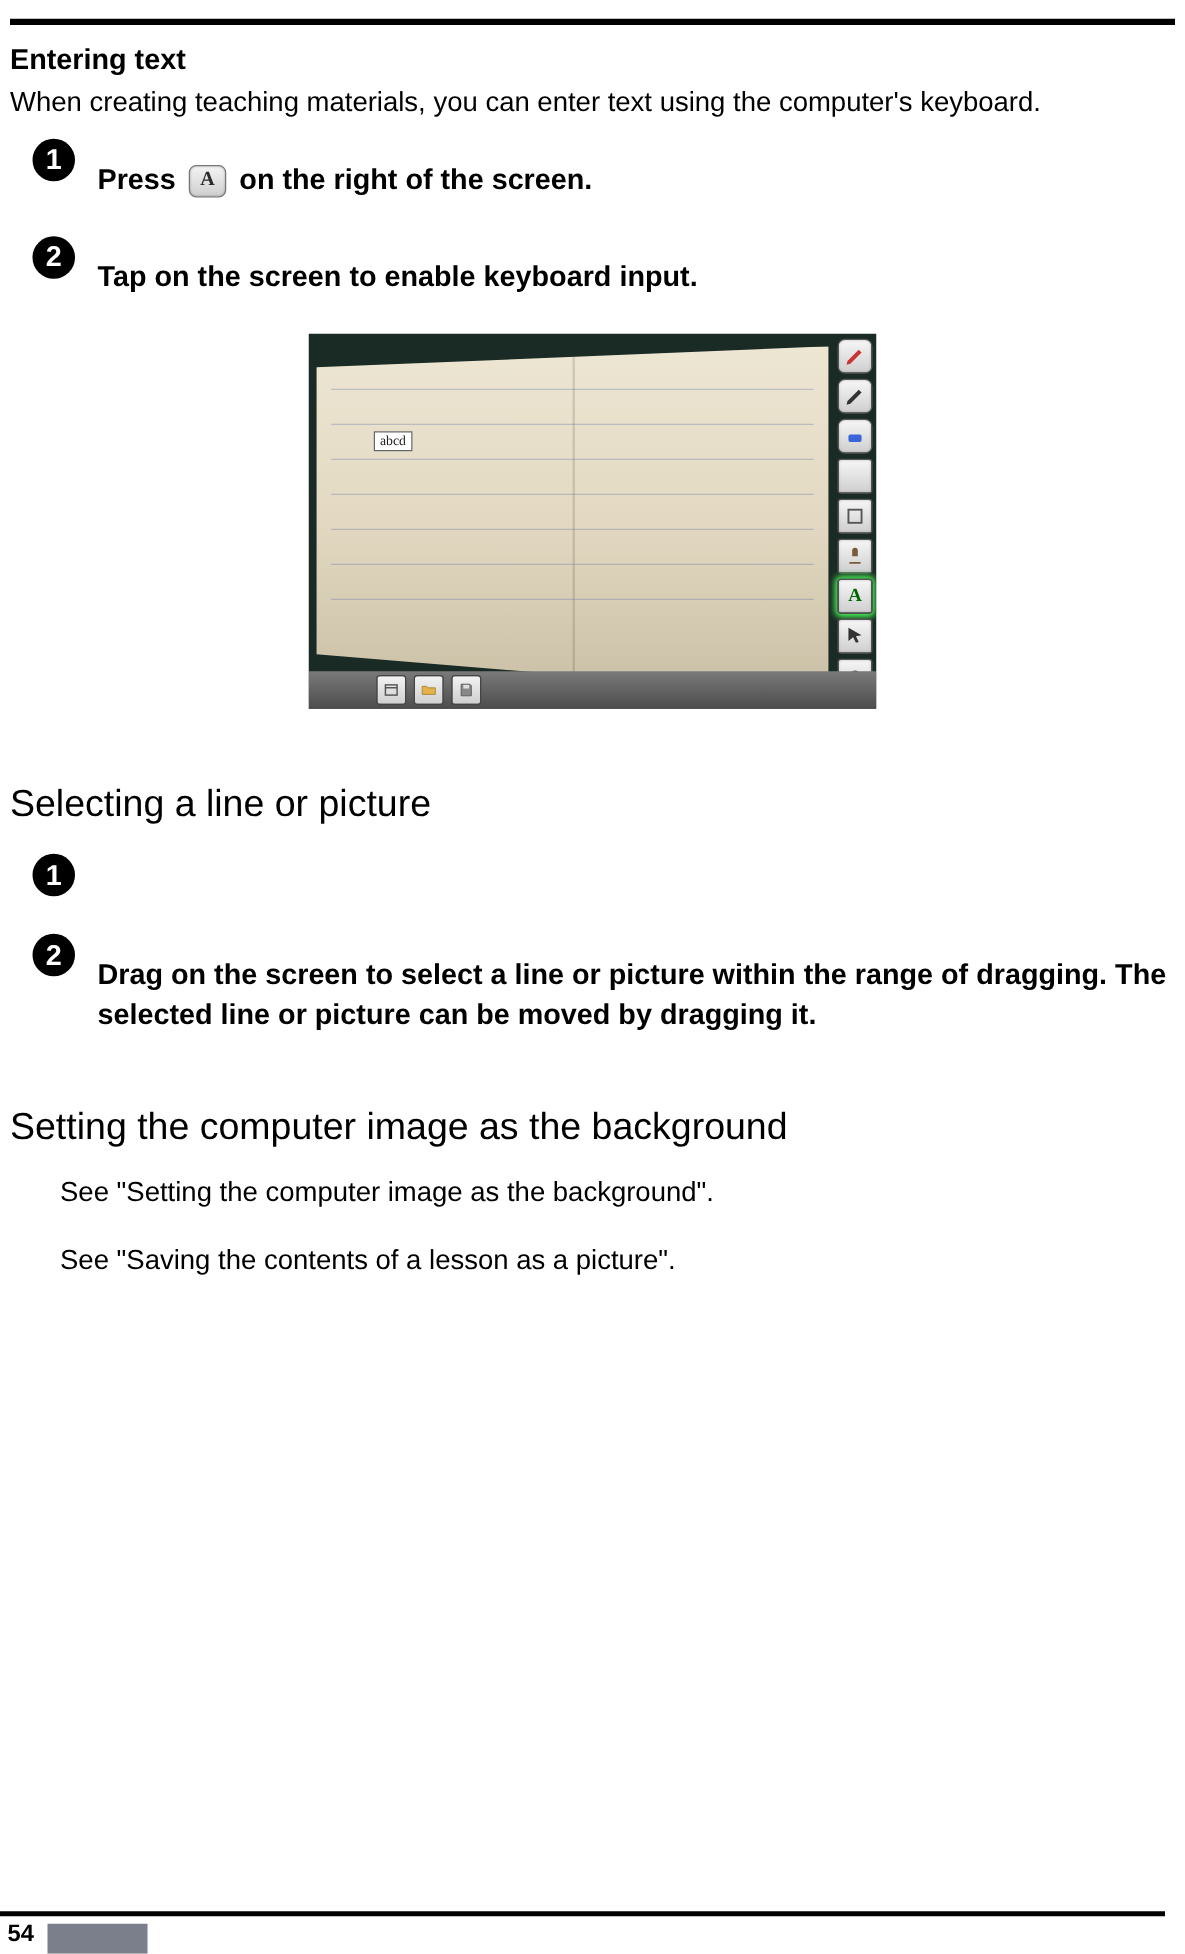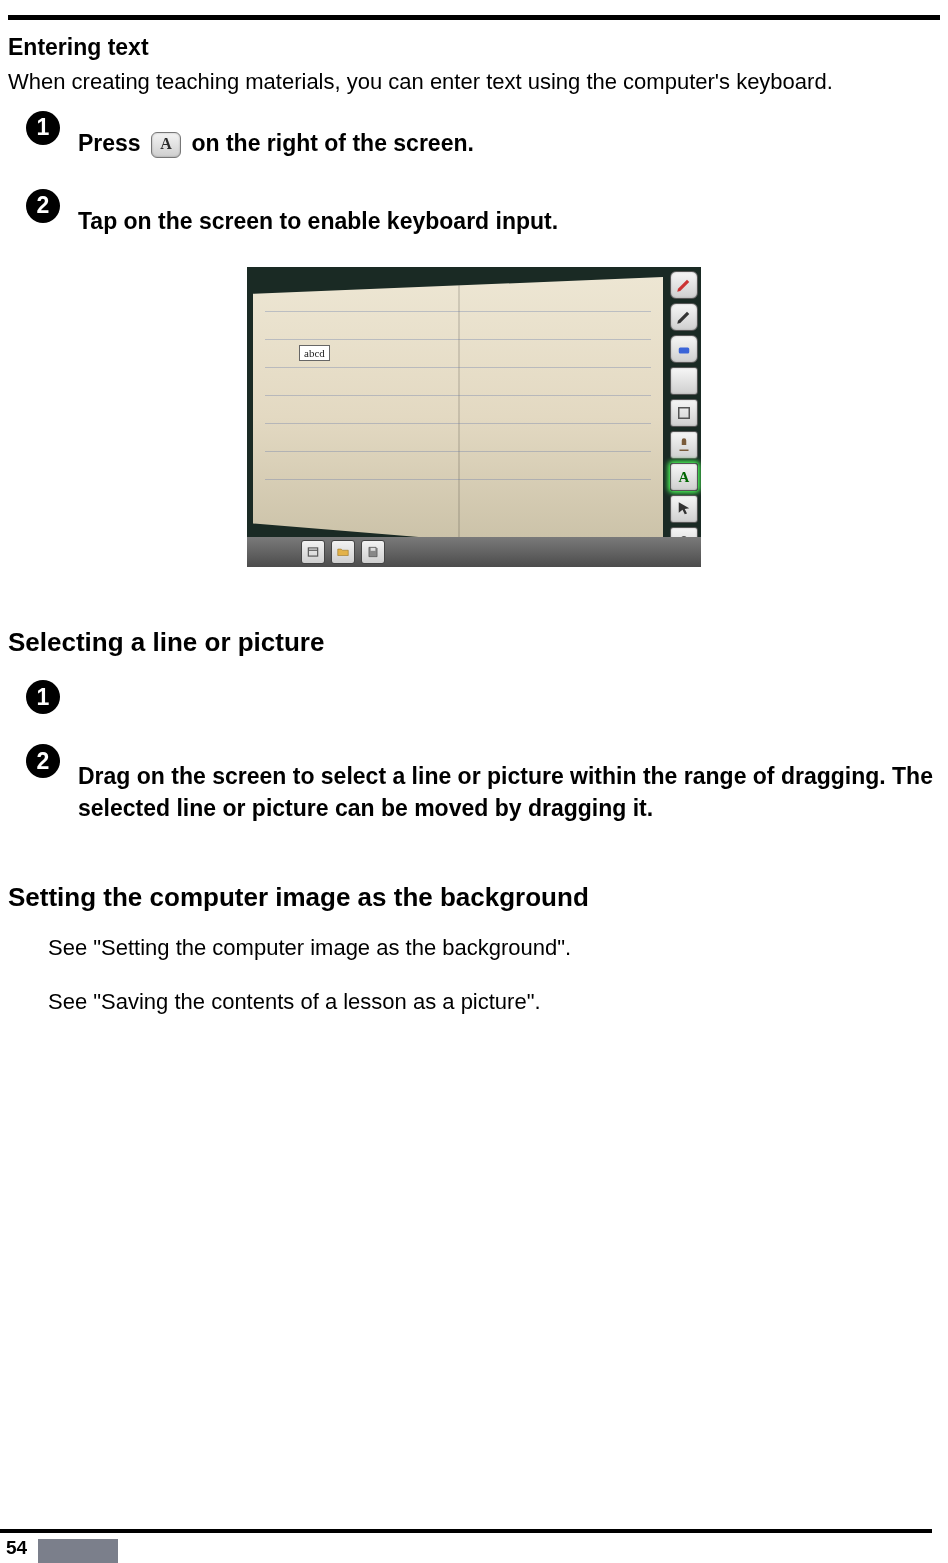--- a/index.html
+++ b/index.html
@@ -166,22 +166,22 @@
     border-radius: 3px;
     background: linear-gradient(#f2f2f2,#cfcfcf);
     border: 1px solid #444;
     display: flex;
     align-items: center;
     justify-content: center;
   }
   .task-icon svg { width: 14px; height: 14px; }
 
   .h2 {
-    font-size: 26px;
-    font-weight: bold;
+    font-size: 30px;
+    font-weight: normal;
     margin: 0 0 22px 0;
   }
   .sub {
     font-size: 22px;
     margin: 6px 0 28px 40px;
   }
   .section-gap-large { margin-top: 58px; }
   .footer {
     position: absolute;
     left: 0; right: 16px; bottom: 0;

